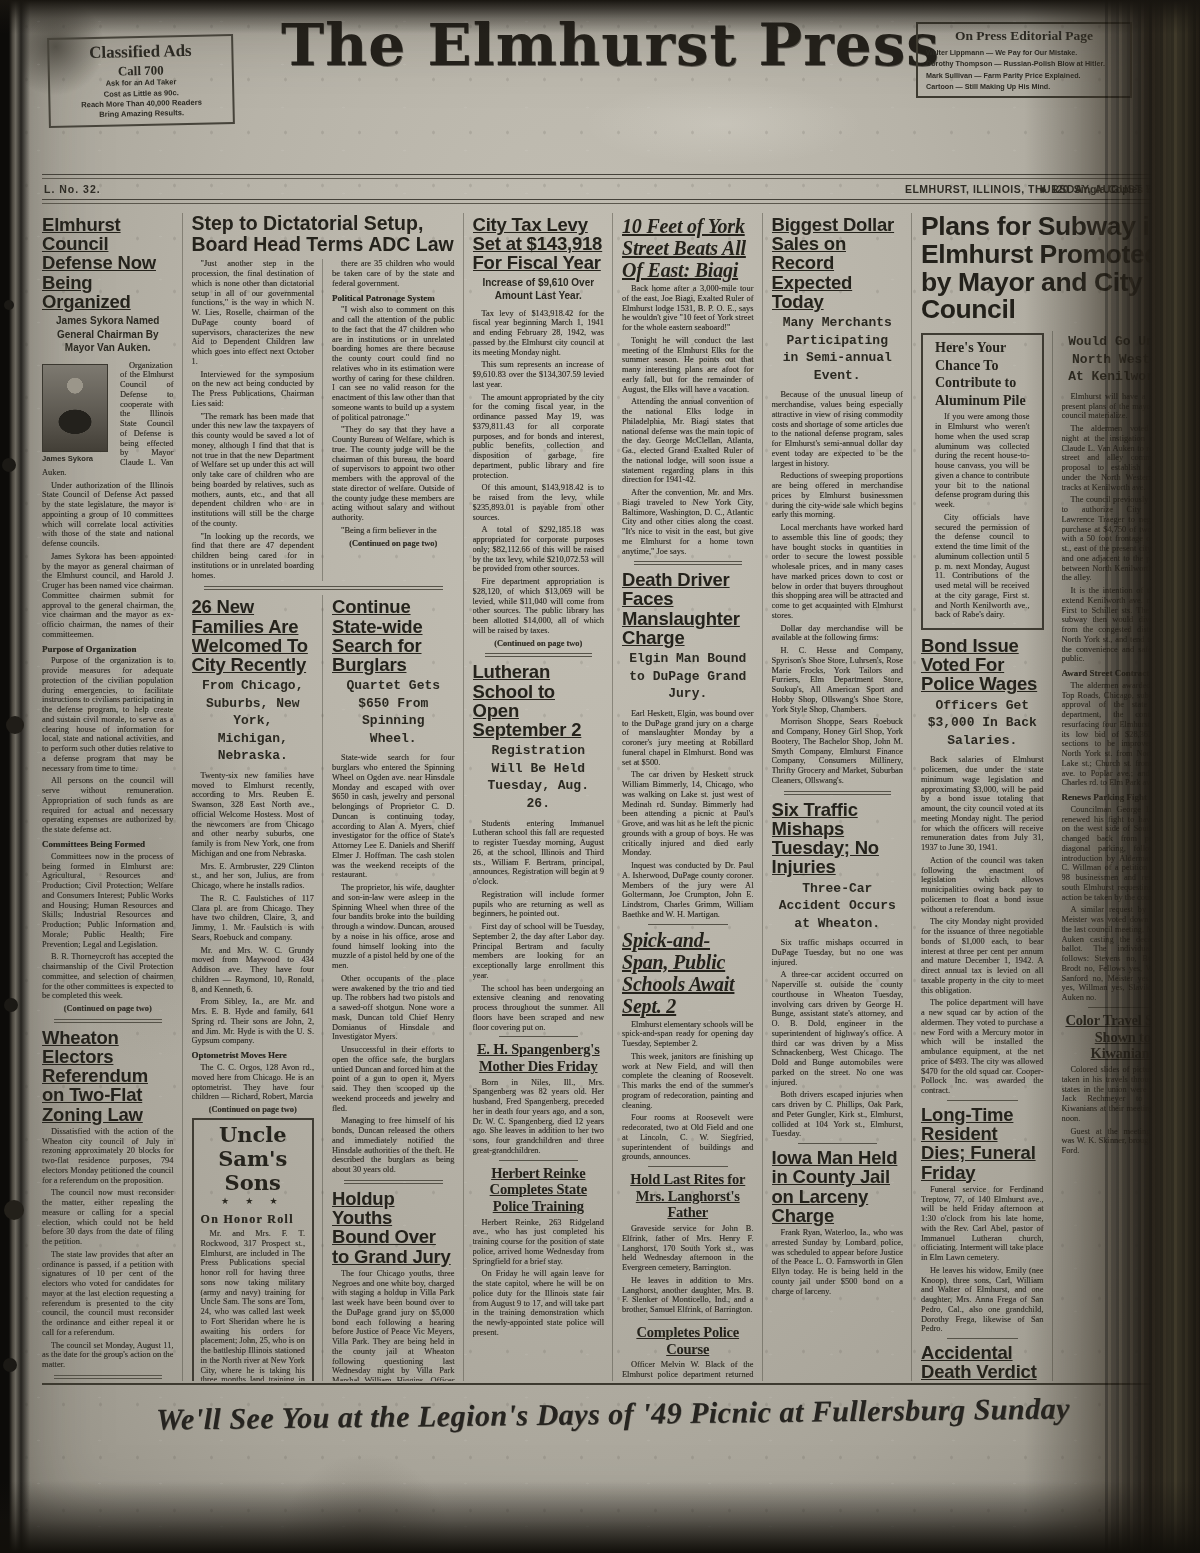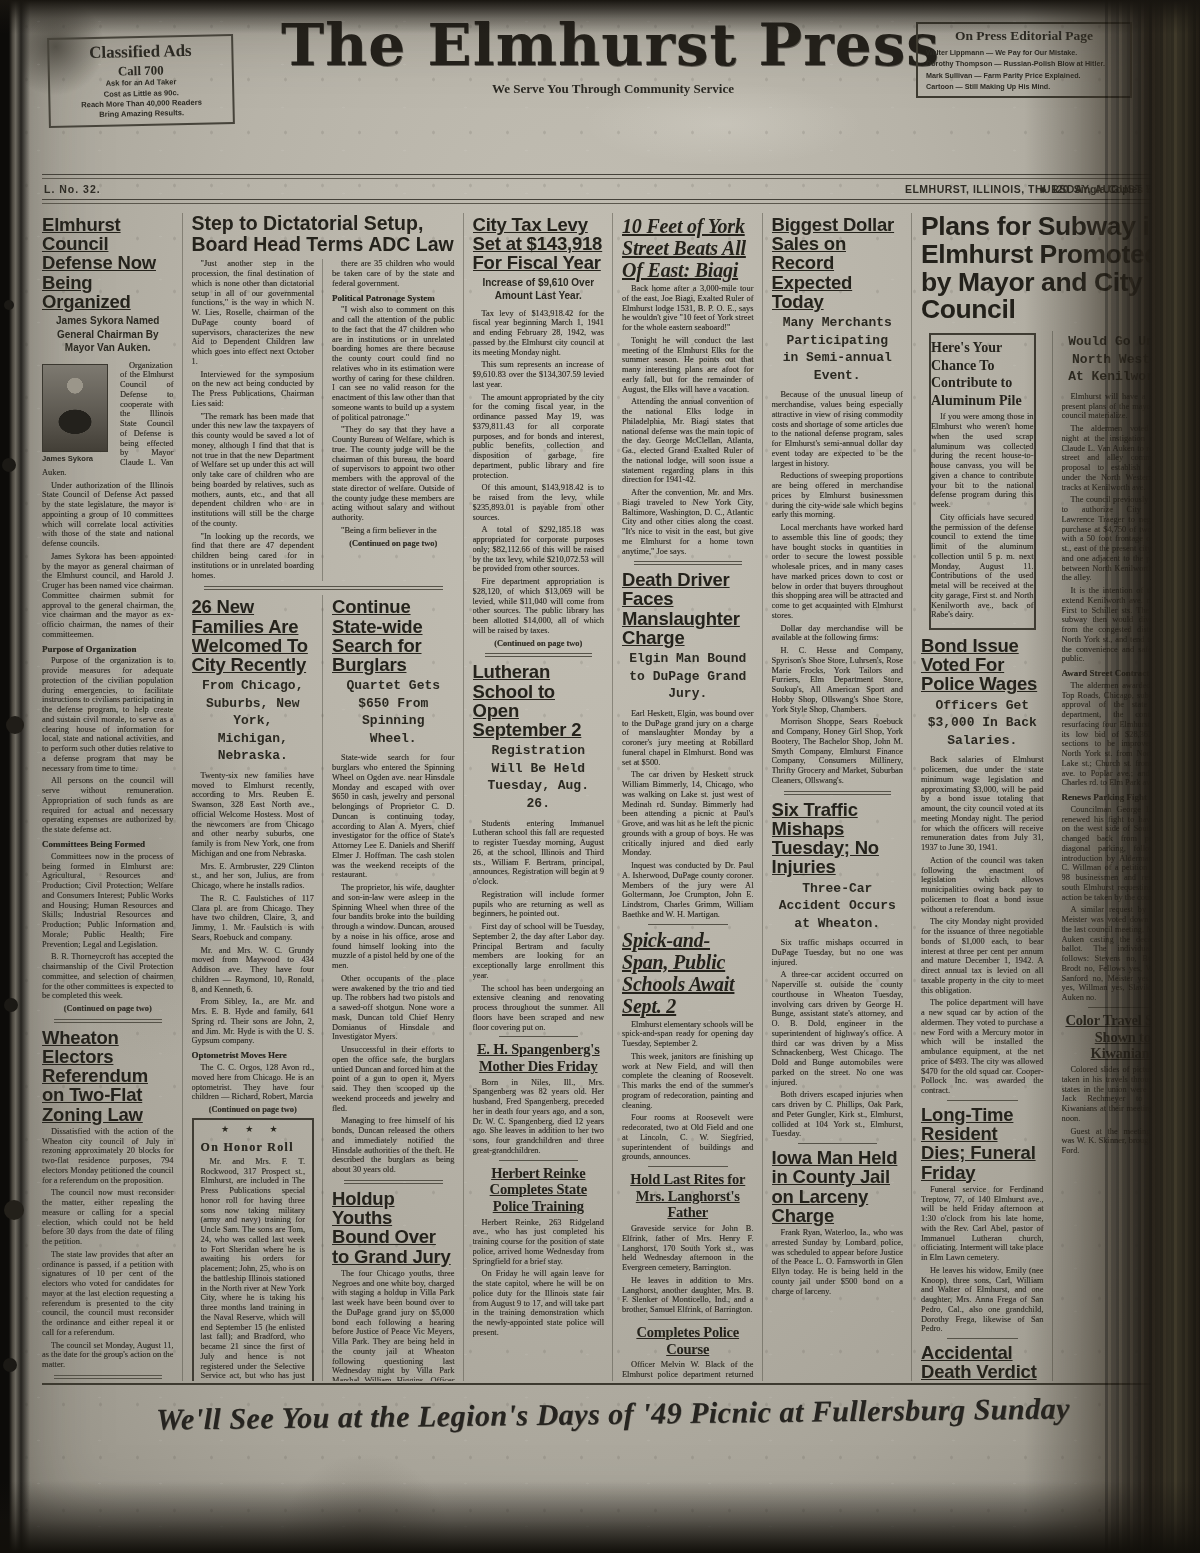--- a/index.html
+++ b/index.html
@@ -88,21 +88,21 @@
   .body p.inhead{font:700 9px/1.2 "Liberation Serif",serif;text-indent:0;text-align:left;margin:4px 0 2px;color:#2b2921;}
   .body p.cont{text-align:center;font-weight:700;text-indent:0;}
   .sep{border-top:1px solid #555248;border-bottom:1px solid #555248;height:2px;margin:5px 12px 5px;}
   .sep.thin{border-bottom:none;height:0;margin:4px 26px;}
 
   .uncle-box{border:2px solid #3f3c33;padding:3px 7px 4px;margin-top:3px;}
   .uncle-title{font:700 21px/1.15 "DejaVu Serif",serif;text-align:center;color:#26241d;}
   .uncle-stars{text-align:center;letter-spacing:7px;font-size:9px;margin:1px 0 3px;color:#2b2921;}
   .uncle-box .body p.inhead{font:700 12px/1.25 "Liberation Serif",serif;letter-spacing:1.3px;margin-top:6px;}
 
-  .aluminum-box{border:2px solid #3f3c33;padding:4px 0 5px;margin:2px 8px 6px;}
+  .aluminum-box{border:2px solid #3f3c33;padding:4px 12px 5px;margin:2px 0 6px;}
   .ab-title{font:700 14px/1.25 "Liberation Serif",serif;color:#26241d;margin-bottom:3px;}
 
   .photo-wrap{float:left;width:66px;margin:3px 12px 2px 0;}
   .photo{width:64px;height:86px;border:1px solid #3a372f;
     background:
       radial-gradient(circle 13px at 50% 24%,#9b968a 0 60%,rgba(0,0,0,0) 62%),
       radial-gradient(ellipse 27px 20px at 50% 66%,#23211c 0 60%,rgba(0,0,0,0) 62%),
       linear-gradient(180deg,#7d7970,#56524a 70%,#433f37);}
   .photo-cap{font:700 7.6px/1.2 "Liberation Sans",sans-serif;margin-top:2px;color:#2c2a23;}
 
@@ -121,21 +121,20 @@
       <header class="masthead">
         <div class="classified-box">
           <div class="cb-title">Classified Ads</div>
           <div class="cb-call">Call 700</div>
           <div class="cb-line">Ask for an Ad Taker</div>
           <div class="cb-line">Cost as Little as 90c.</div>
           <div class="cb-line">Reach More Than 40,000 Readers</div>
           <div class="cb-line">Bring Amazing Results.</div>
         </div>
         <h1 class="paper-title">The Elmhurst Press</h1>
-        <div class="slogan">We Serve You Through Community Service</div>
         <div class="editorial-box">
           <div class="eb-title">On Press Editorial Page</div>
           <div class="eb-item">Walter Lippmann — We Pay for Our Mistake.</div>
           <div class="eb-item">Dorothy Thompson — Russian-Polish Blow at Hitler.</div>
           <div class="eb-item">Mark Sullivan — Farm Parity Price Explained.</div>
           <div class="eb-item">Cartoon — Still Making Up His Mind.</div>
         </div>
       </header>
 
       <div class="rule2"></div>
@@ -225,20 +224,21 @@
                     <p>Mrs. E. Armbruster, 229 Clinton st., and her son, Julius, are from Chicago, where he installs radios.</p>
                     <p>The R. C. Faulstiches of 117 Clara pl. are from Chicago. They have two children, Claire, 3, and Jimmy, 1. Mr. Faulstich is with Sears, Roebuck and company.</p>
                     <p>Mr. and Mrs. W. C. Grundy moved from Maywood to 434 Addison ave. They have four children — Raymond, 10, Ronald, 8, and Kenneth, 6.</p>
                     <p>From Sibley, Ia., are Mr. and Mrs. E. B. Hyde and family, 641 Spring rd. Their sons are John, 2, and Jim. Mr. Hyde is with the U. S. Gypsum company.</p>
                     <p class="inhead">Optometrist Moves Here</p>
                     <p>The C. C. Orgos, 128 Avon rd., moved here from Chicago. He is an optometrist. They have four children — Richard, Robert, Marcia</p>
                     <p class="cont">(Continued on page two)</p>
                   </div>
               </article>
               <article class="story uncle-box">
+                <div class="uncle-title">Uncle Sam's Sons</div>
                 <div class="uncle-stars">★ ★ ★</div>
                 <div class="body">
                     <p class="inhead">On Honor Roll</p>
                     <p>Mr. and Mrs. F. T. Rockwood, 317 Prospect st., Elmhurst, are included in The Press Publications special honor roll for having three sons now taking military (army and navy) training for Uncle Sam. The sons are Tom, 24, who was called last week to Fort Sheridan where he is awaiting his orders for placement; John, 25, who is on the battleship Illinois stationed in the North river at New York City, where he is taking his three months land training in the Naval Reserve, which will end September 15 (he enlisted last fall); and Bradford, who became 21 since the first of July and hence is not registered under the Selective Service act, but who has just finished six weeks of Reserve Officers Training Corps summer camp training in the field artillery at Fort Leonard Wood, Mo.</p>
                   </div>
               </article>
             </div>
             <div class="subcol">
               <article class="story">
                 <h2 class="hl">Continue State-wide Search for Burglars</h2>

